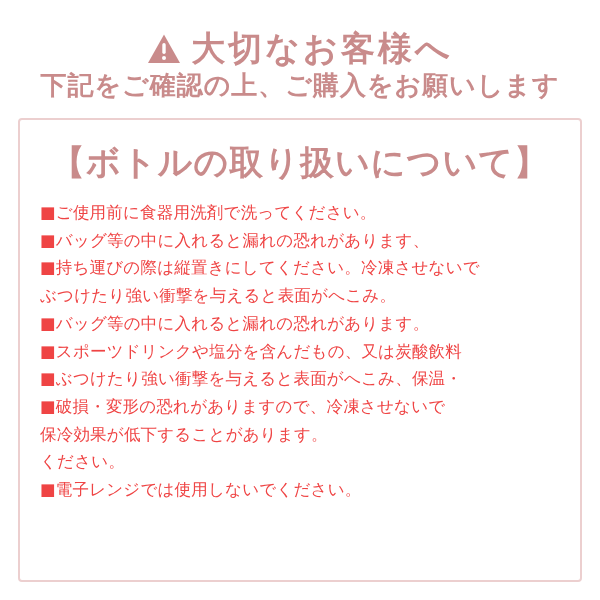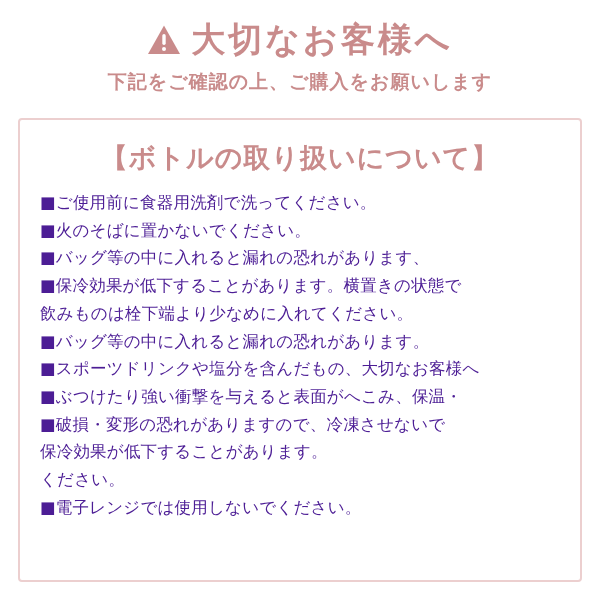--- a/index.html
+++ b/index.html
@@ -12,21 +12,21 @@
     background: #ffffff;
     font-family: "DejaVu Sans", "Liberation Sans", sans-serif;
     color: #c98b8b;
     overflow: hidden;
   }
   .page {
     position: relative;
     width: 600px;
     height: 600px;
     box-sizing: border-box;
-    padding: 6px;
+    padding: 15px;
   }
 
   
   .header {
     padding-top: 14px;
     text-align: center;
   }
   .title-row {
     display: flex;
     align-items: center;
@@ -43,58 +43,58 @@
   .warn-icon svg { display:block; }
   .main-title {
     font-size: 34px;
     font-weight: 700;
     letter-spacing: 3px;
     color: #c98b8b;
     line-height: 1.15;
     white-space: nowrap;
   }
   .sub-title {
-    margin-top: 10px;
-    font-size: 19px;
+    margin-top: 0;
+    font-size: 26px;
     font-weight: 700;
     letter-spacing: 1px;
     color: #c98b8b;
     white-space: nowrap;
   }
 
   
   .notice-box {
     position: absolute;
     left: 18px;
     right: 18px;
     top: 118px;
     bottom: 18px;
     border: 2px solid #eccfcf;
     border-radius: 4px;
     box-sizing: border-box;
     padding: 16px 20px 10px 20px;
   }
   .box-title {
     text-align: center;
-    font-size: 27px;
+    font-size: 34px;
     font-weight: 700;
     letter-spacing: 1px;
     color: #c98b8b;
     margin: 4px 0 14px 0;
     white-space: nowrap;
   }
   .item-list {
     margin: 0;
     padding: 0;
     list-style: none;
   }
   .item {
     font-size: 16.5px;
     line-height: 1.62;
-    color: #4c1d95;
+    color: #ef4444;
     letter-spacing: 0.2px;
     text-indent: 0;
     margin: 0 0 1px 0;
     font-weight: 500;
   }
 </style>
 </head>
 <body>
 
 <div class="page">
@@ -110,26 +110,25 @@
       </span>
       <div class="main-title">大切なお客様へ</div>
     </div>
     <div class="sub-title">下記をご確認の上、ご購入をお願いします</div>
   </div>
 
   <div class="notice-box">
     <div class="box-title">【ボトルの取り扱いについて】</div>
     <ul class="item-list">
       <li class="item">■ご使用前に食器用洗剤で洗ってください。</li>
-      <li class="item">■火のそばに置かないでください。</li>
       <li class="item">■バッグ等の中に入れると漏れの恐れがあります、</li>
-      <li class="item">■保冷効果が低下することがあります。横置きの状態で</li>
-      <li class="item">飲みものは栓下端より少なめに入れてください。</li>
+      <li class="item">■持ち運びの際は縦置きにしてください。冷凍させないで</li>
+      <li class="item">ぶつけたり強い衝撃を与えると表面がへこみ。</li>
       <li class="item">■バッグ等の中に入れると漏れの恐れがあります。</li>
-      <li class="item">■スポーツドリンクや塩分を含んだもの、大切なお客様へ</li>
+      <li class="item">■スポーツドリンクや塩分を含んだもの、又は炭酸飲料</li>
       <li class="item">■ぶつけたり強い衝撃を与えると表面がへこみ、保温・</li>
       <li class="item">■破損・変形の恐れがありますので、冷凍させないで</li>
       <li class="item">保冷効果が低下することがあります。</li>
       <li class="item">ください。</li>
       <li class="item">■電子レンジでは使用しないでください。</li>
     </ul>
   </div>
 
 </div>
 

